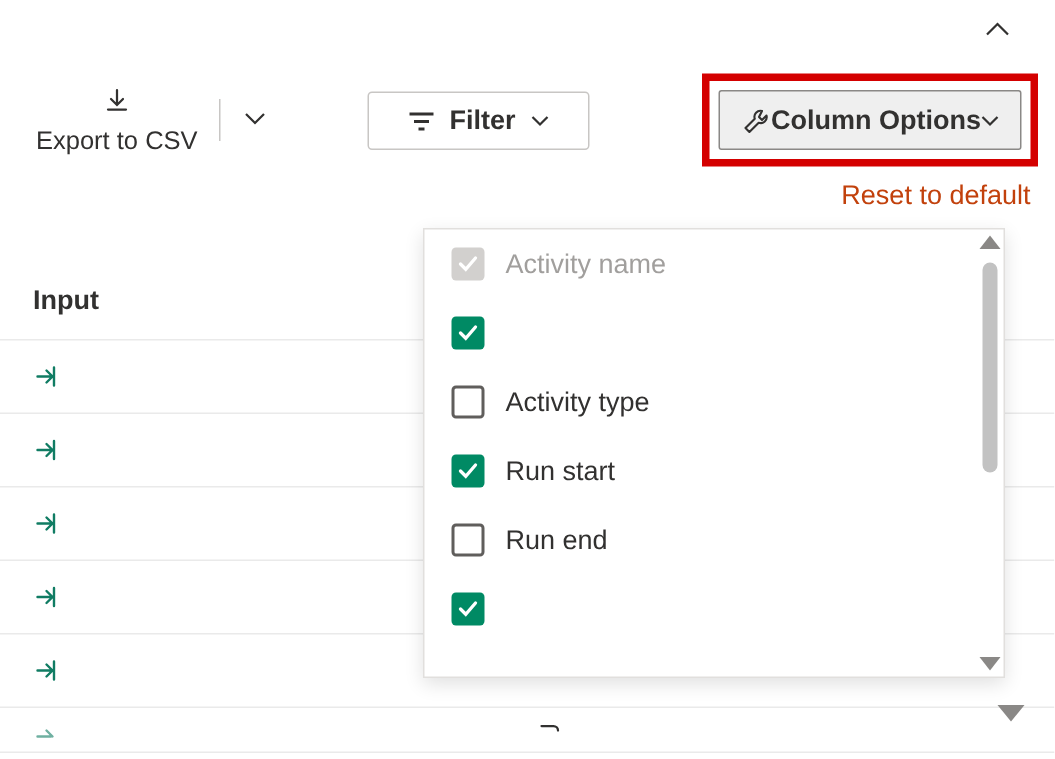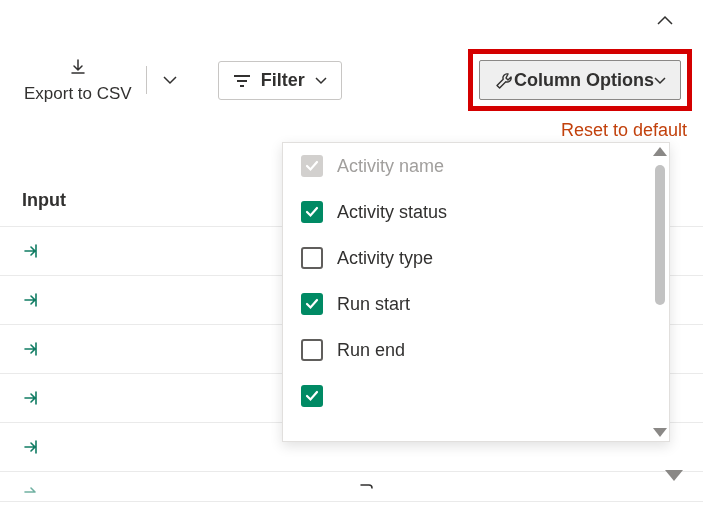--- a/index.html
+++ b/index.html
@@ -42,25 +42,25 @@
     width: 1px;
     height: 28px;
     background: #c8c6c4;
     margin: 0 8px;
   }
   .export-chevron {
     padding: 6px 8px;
     cursor: pointer;
   }
   .filter-btn {
-    margin-left: 33px;
+    margin-left: 60px;
     display: inline-flex;
     align-items: center;
     gap: 10px;
-    padding: 8px 14px;
+    padding: 8px 26px;
     border: 1px solid #c8c6c4;
     border-radius: 3px;
     font-size: 18px;
     font-weight: 600;
     cursor: pointer;
   }
   .spacer { flex: 1; }
   .col-options-wrapper {
     position: relative;
     border: 5px solid #d40000;
@@ -97,21 +97,21 @@
     font-weight: 700;
     font-size: 18px;
     border-bottom: 1px solid #eaeaea;
   }
   .table-row {
     padding: 14px 18px 14px 22px;
     border-bottom: 1px solid #eaeaea;
   }
   .dropdown {
     position: absolute;
-    top: 142px;
+    top: 152px;
     left: 282px;
     width: 388px;
     background: #fff;
     border: 1px solid #e1dfdd;
     box-shadow: 0 4px 12px rgba(0,0,0,0.12);
     height: 300px;
   }
   .dropdown-inner {
     position: relative;
     height: 100%;
@@ -308,21 +308,20 @@
           </svg>
       </span>
       <span class="opt-label disabled">Activity name</span>
     </div>
     <div class="option-row">
       <span class="chk checked">
         <svg width="14" height="12" viewBox="0 0 14 12">
             <path d="M2 6 L5.5 9.5 L12 2" stroke="#fff" stroke-width="2.2" fill="none" stroke-linecap="round"></path>
           </svg>
       </span>
-      <span class="opt-label">Activity status</span>
     </div>
     <div class="option-row">
       <span class="chk unchecked"></span>
       <span class="opt-label">Activity type</span>
     </div>
     <div class="option-row">
       <span class="chk checked">
         <svg width="14" height="12" viewBox="0 0 14 12">
             <path d="M2 6 L5.5 9.5 L12 2" stroke="#fff" stroke-width="2.2" fill="none" stroke-linecap="round"></path>
           </svg>

